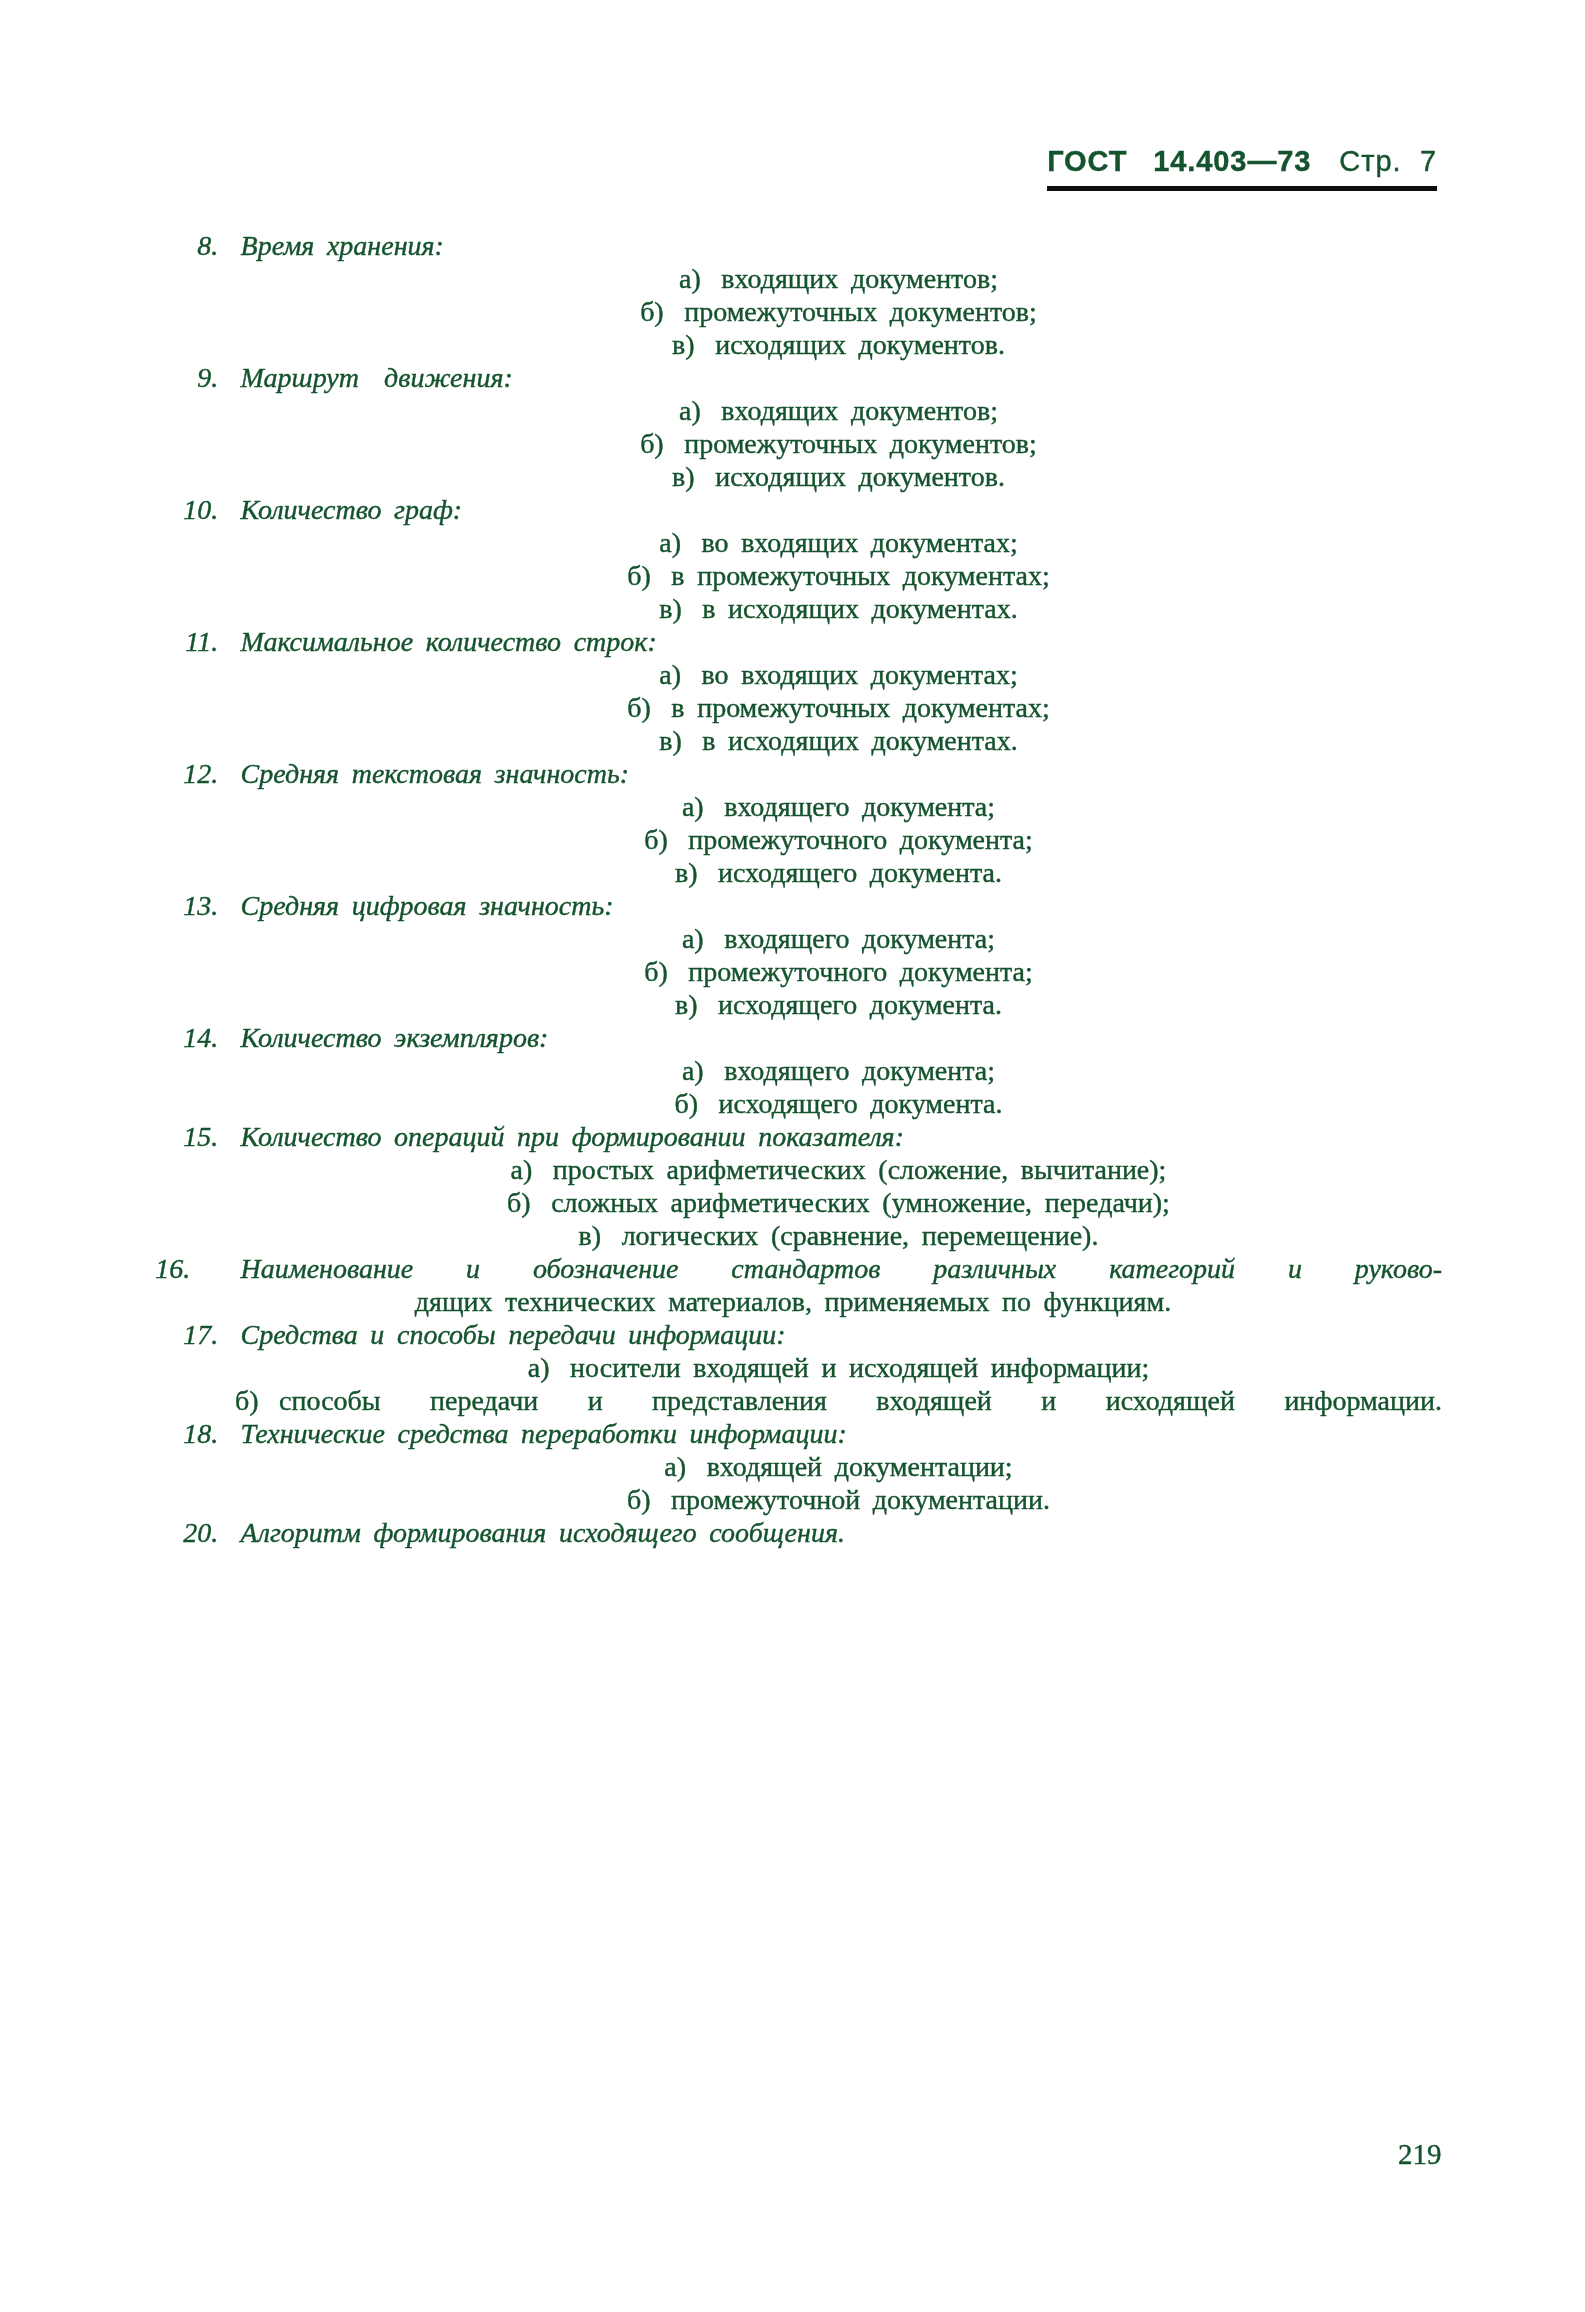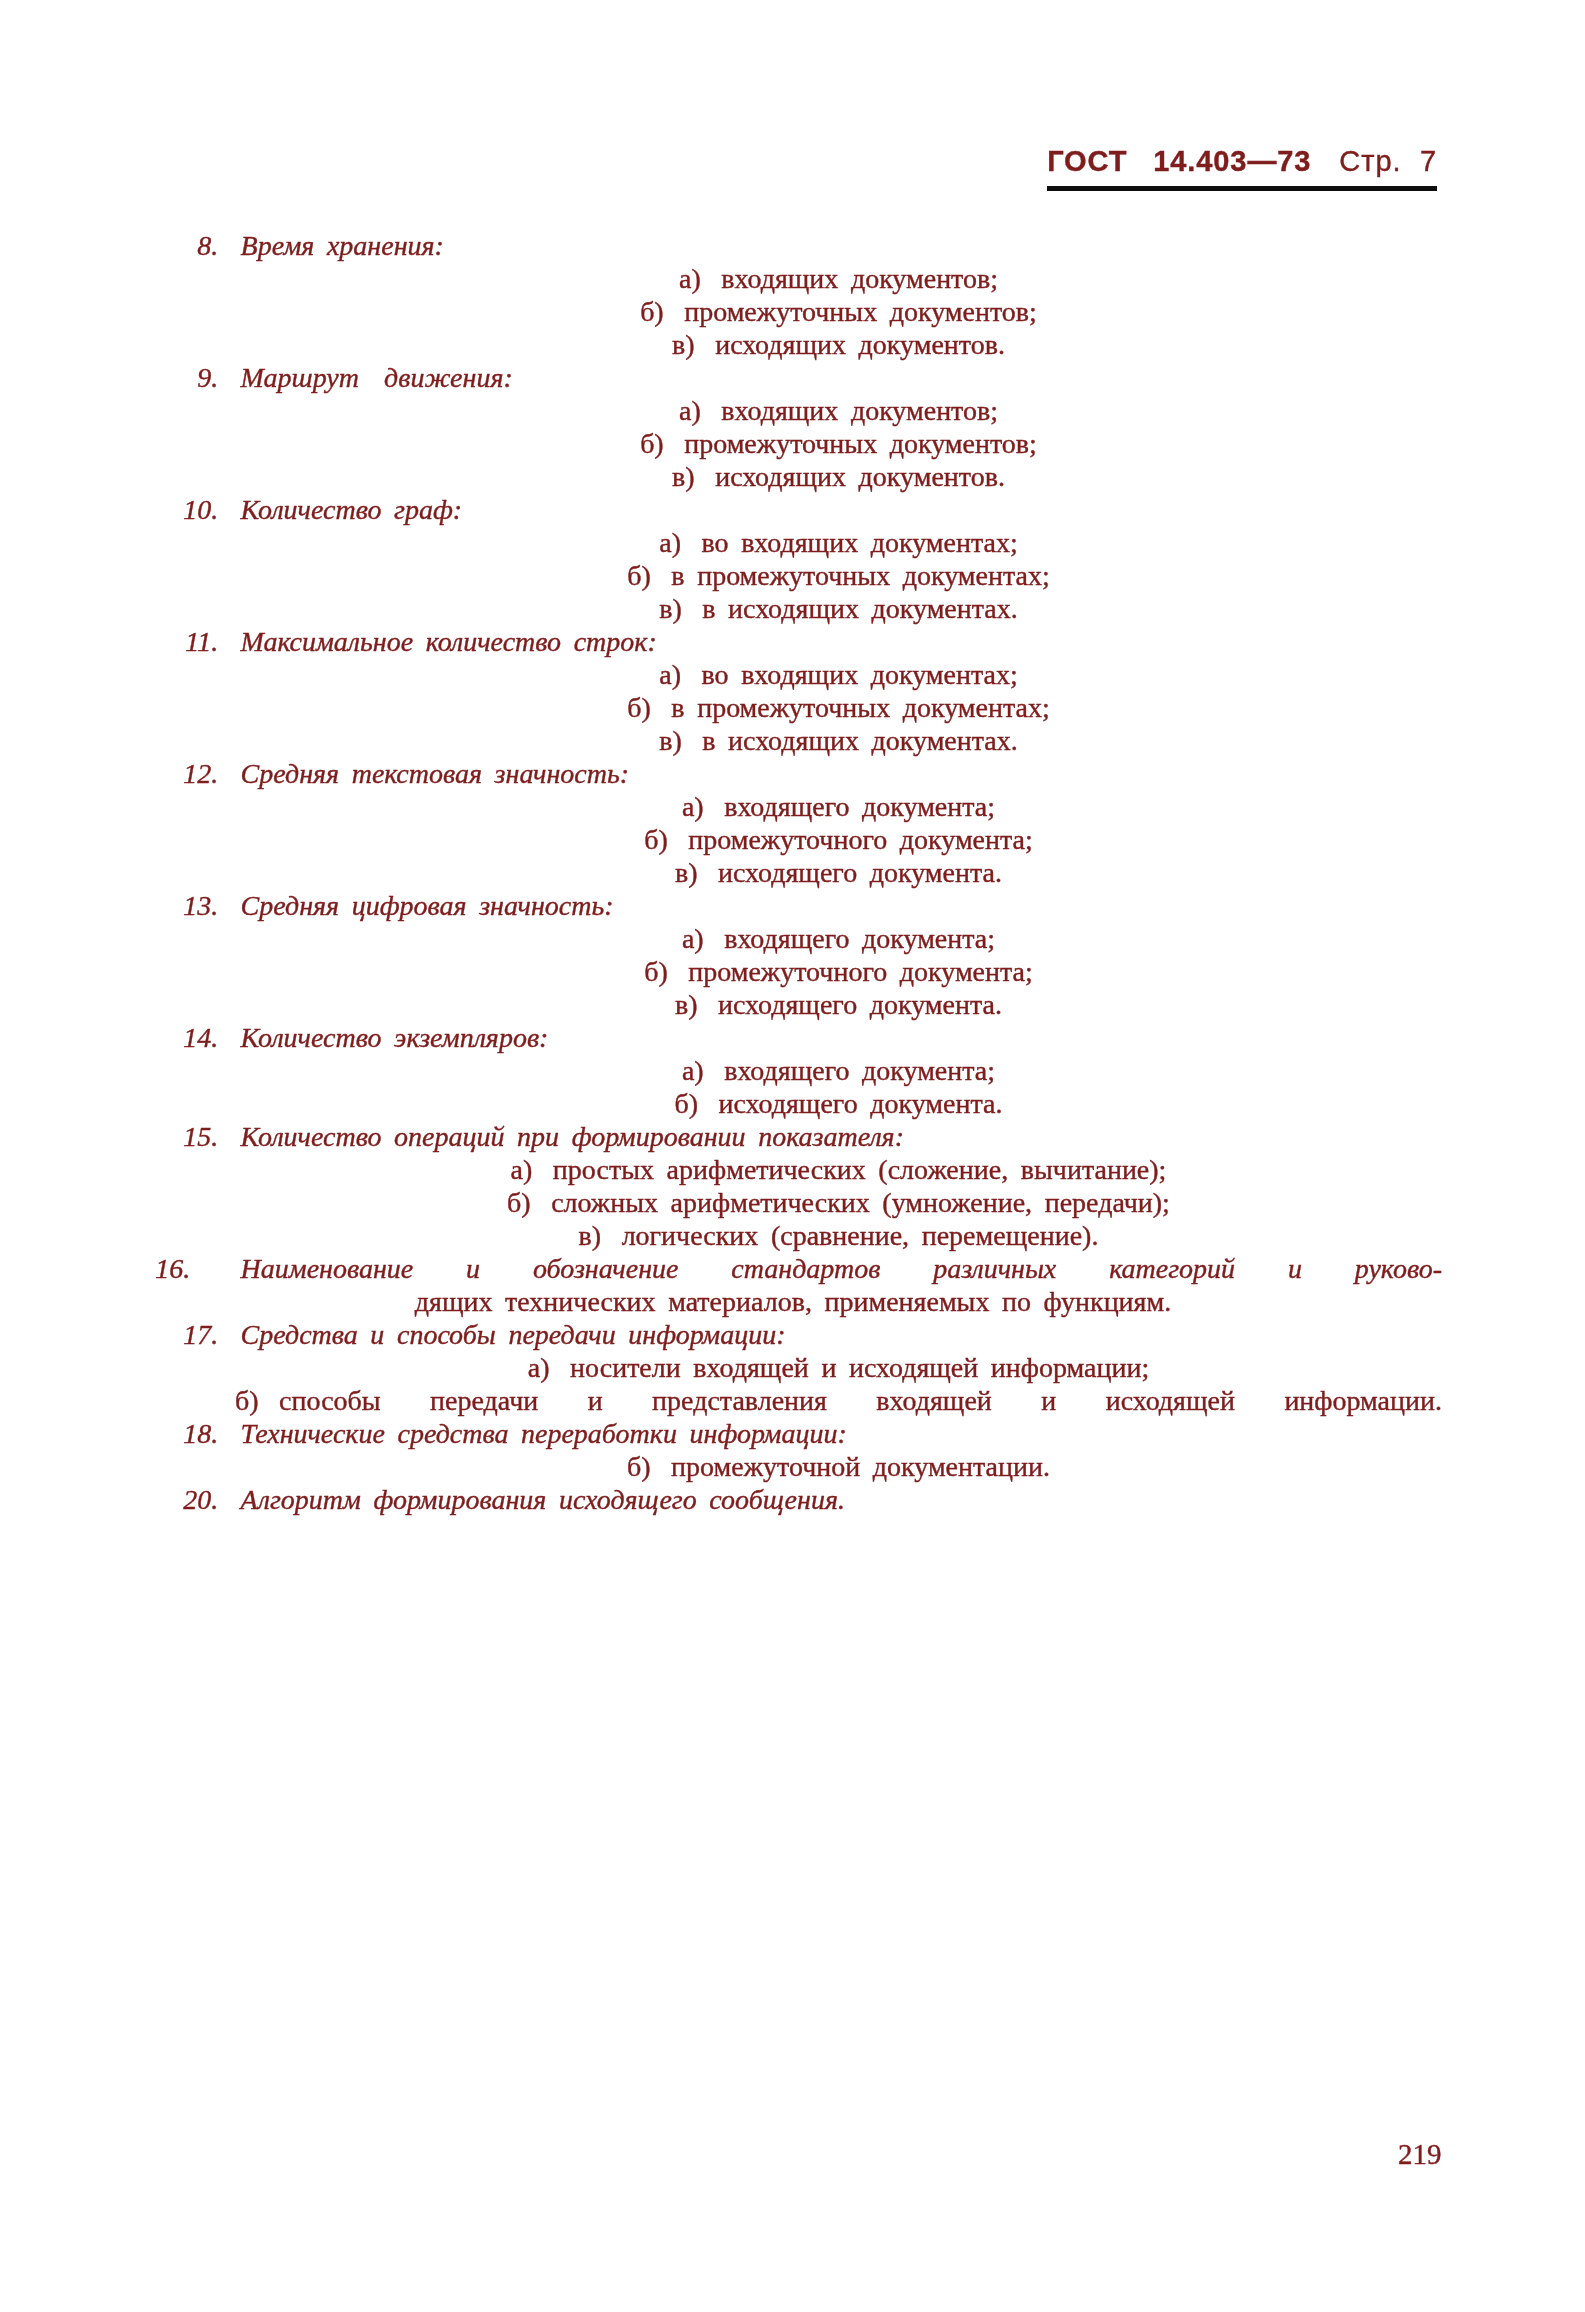--- a/index.html
+++ b/index.html
@@ -5,21 +5,21 @@
   html, body {
     margin: 0;
     padding: 0;
     background: #ffffff;
   }
   .page {
     position: relative;
     width: 1586px;
     height: 2313px;
     background: #ffffff;
-    color: #7f1d1d;
+    color: #14532d;
     font-family: "Liberation Serif", serif;
     overflow: hidden;
     -webkit-text-stroke: 0.4px currentColor;
   }
   
   .header {
     position: absolute;
     top: 145px;
     right: 149px;
     font-family: "Liberation Sans", sans-serif;
@@ -118,20 +118,21 @@
     <div class="line sub"><span class="lab">в)</span><span class="txt">логических (сравнение, перемещение).</span></div>
 
     <div class="line item justify"><span class="num">16.</span><span class="txt">Наименование и обозначение стандартов различных категорий и руково-</span></div>
     <div class="line cont"><span class="txt">дящих технических материалов, применяемых по функциям.</span></div>
 
     <div class="line item"><span class="num">17.</span><span class="txt">Средства и способы передачи информации:</span></div>
     <div class="line sub"><span class="lab">а)</span><span class="txt">носители входящей и исходящей информации;</span></div>
     <div class="line sub justify"><span class="lab">б)</span><span class="txt">способы передачи и представления входящей и исходящей информации.</span></div>
 
     <div class="line item"><span class="num">18.</span><span class="txt">Технические средства переработки информации:</span></div>
+    <div class="line sub"><span class="lab">а)</span><span class="txt">входящей документации;</span></div>
     <div class="line sub"><span class="lab">б)</span><span class="txt">промежуточной документации.</span></div>
 
 
     <div class="line item"><span class="num">20.</span><span class="txt">Алгоритм формирования исходящего сообщения.</span></div>
 
   </div>
 
   <div class="folio">219</div>
 
 </div>

